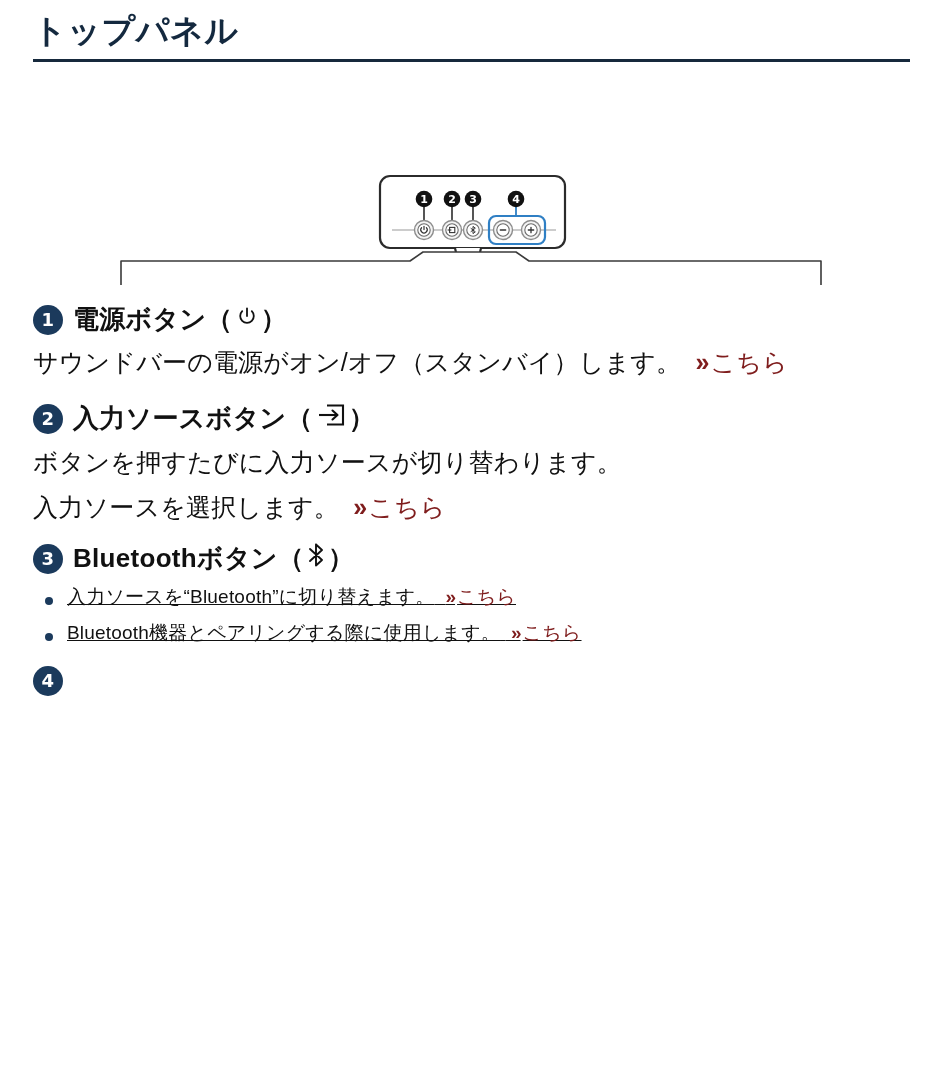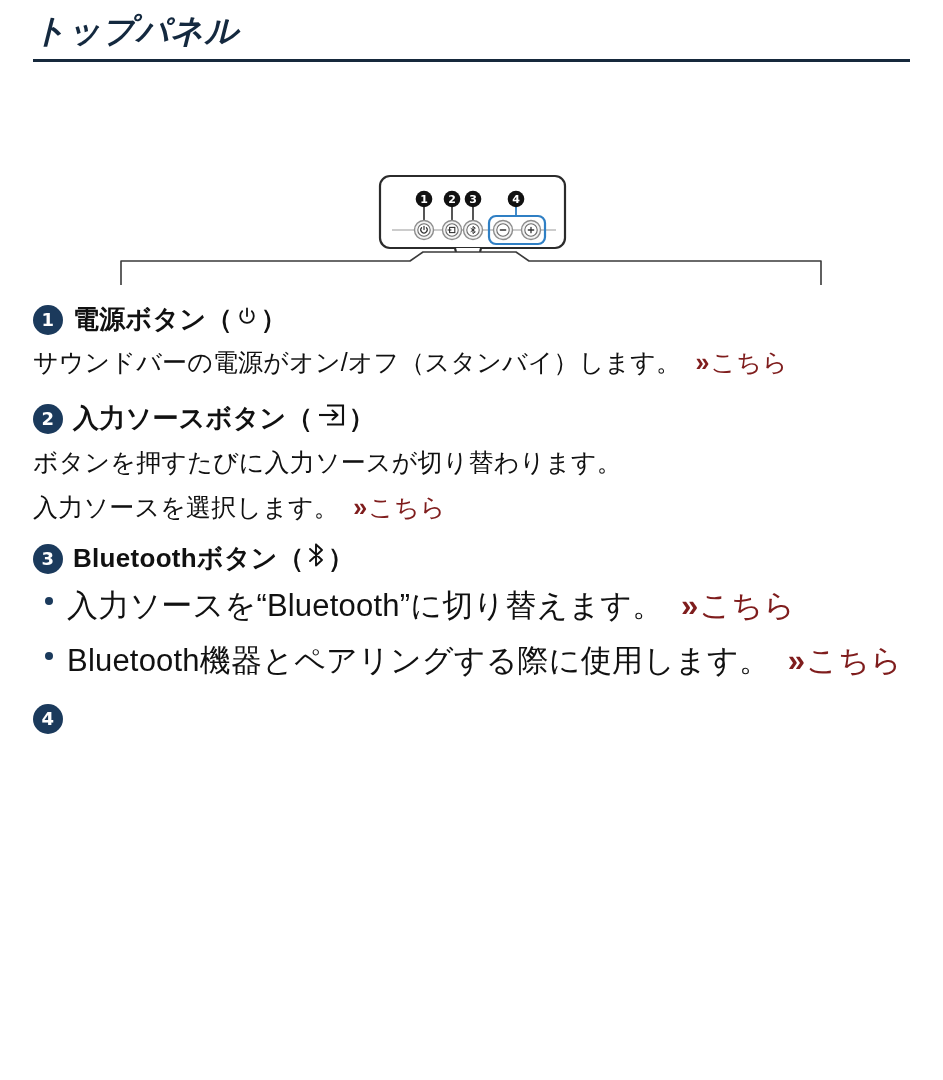--- a/index.html
+++ b/index.html
@@ -17,21 +17,20 @@
   .page {
     position: relative;
     width: 943px;
     height: 1080px;
     box-sizing: border-box;
   }
 
   
   .page-header {
     padding: 10px 33px 0 33px;
-    font-style: italic;
   }
   .page-title {
     font-size: 33px;
     font-weight: bold;
     color: #14293f;
     letter-spacing: 0.5px;
     line-height: 1.25;
     margin: 0;
     padding: 0 0 8px 0;
   }
@@ -117,24 +116,25 @@
   }
 
   ul.bullets {
     list-style: none;
     margin: 4px 0 0 0;
     padding: 0;
   }
   ul.bullets li {
     position: relative;
     padding-left: 34px;
-    font-size: 31px;
+    font-size: 19px;
     line-height: 1.58;
     margin-bottom: 6px;
     letter-spacing: 0.2px;
+    text-decoration: underline;
   }
   ul.bullets li .dot {
     position: absolute;
     left: 12px;
     top: 15px;
     width: 8px;
     height: 8px;
     border-radius: 50%;
     background: #1b3a5c;
   }

